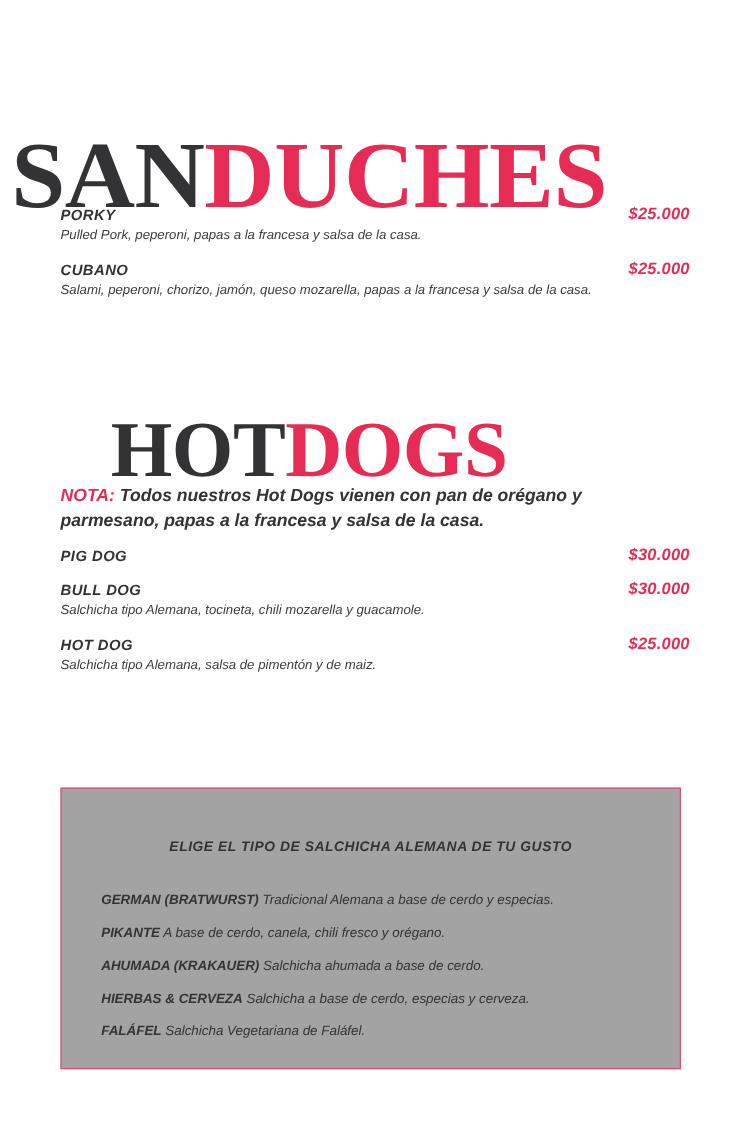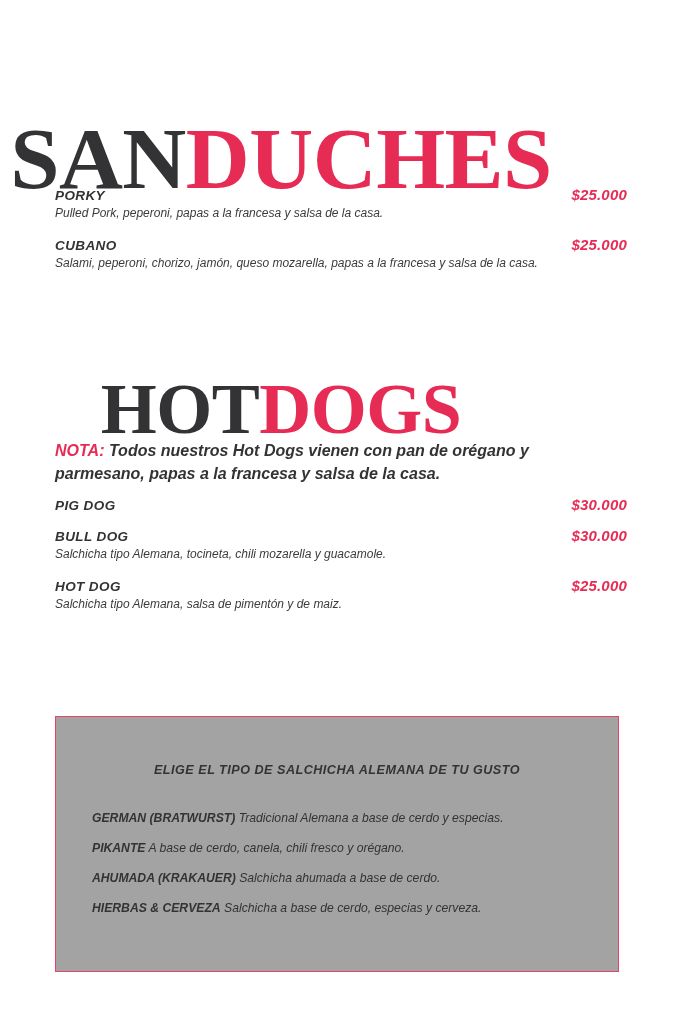--- a/index.html
+++ b/index.html
@@ -228,16 +228,20 @@
         <span class="s-desc">A base de cerdo, canela, chili fresco y orégano.</span>
       </li>
       <li>
         <span class="s-name">AHUMADA (KRAKAUER)</span>
         <span class="s-desc">Salchicha ahumada a base de cerdo.</span>
       </li>
       <li>
         <span class="s-name">HIERBAS &amp; CERVEZA</span>
         <span class="s-desc">Salchicha a base de cerdo, especias y cerveza.</span>
       </li>
+      <li>
+        <span class="s-name">FALÁFEL</span>
+        <span class="s-desc">Salchicha Vegetariana de Faláfel.</span>
+      </li>
     </ul>
   </div>
 
 </div>
 
 </body></html>

